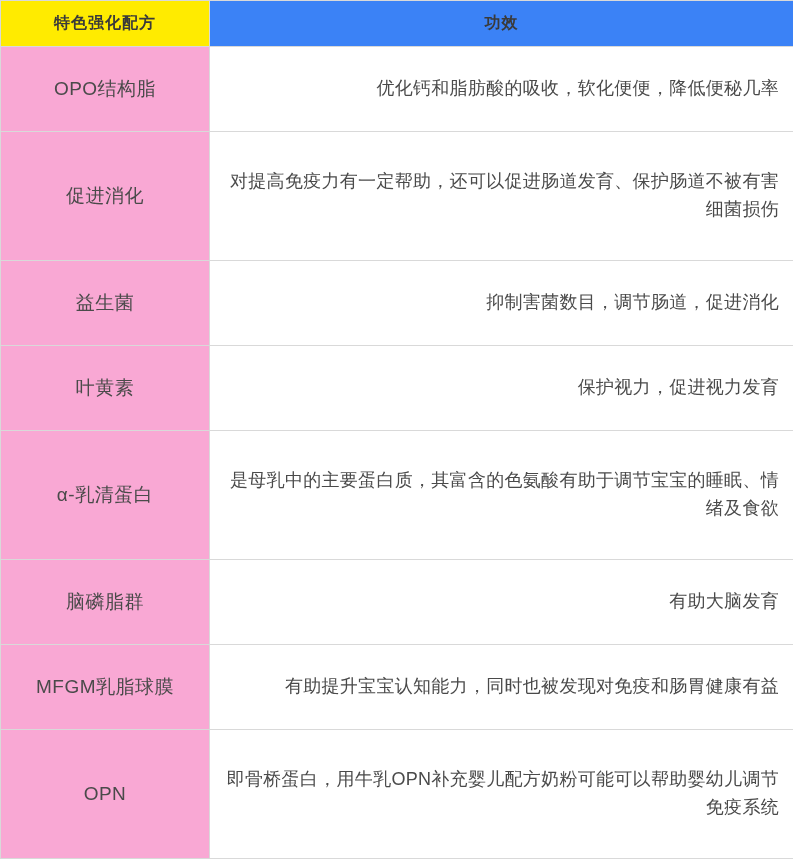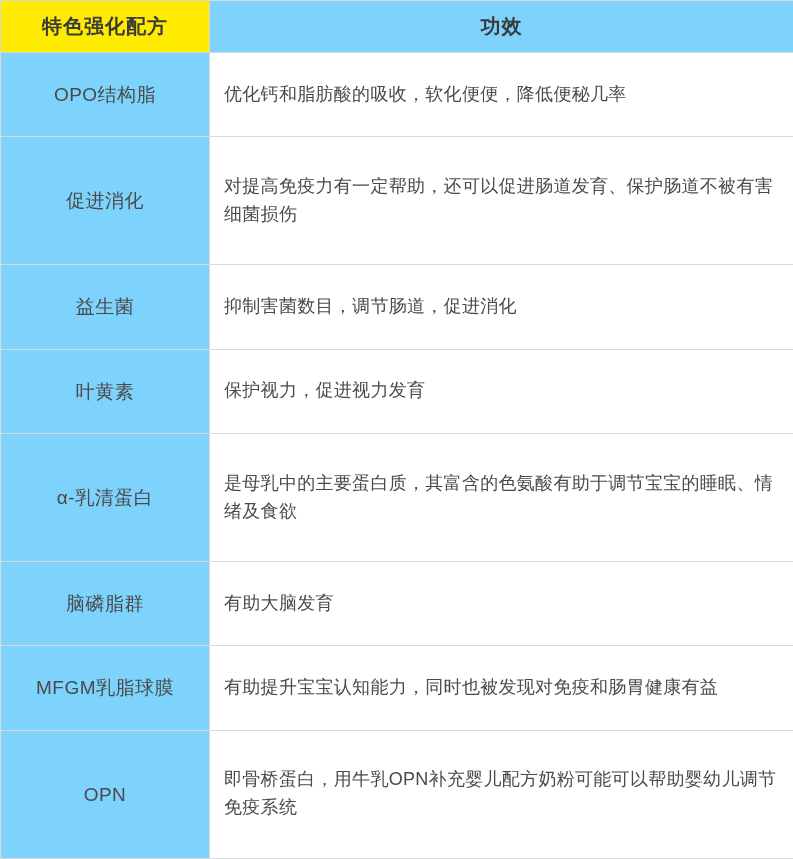--- a/index.html
+++ b/index.html
@@ -28,42 +28,42 @@
   table.nutrition-table col.col-name { width: 209px; }
   table.nutrition-table col.col-effect { width: 584px; }
 
   th, td {
     border: 1px solid #d9d9d9;
     padding: 10px 14px;
     vertical-align: middle;
     line-height: 1.55;
   }
   thead th {
-    font-size: 20px;
+    font-size: 16px;
     font-weight: bold;
     color: #3a3a3a;
     text-align: center;
     letter-spacing: 1px;
   }
   thead th.head-name {
     background: #ffeb00;
   }
   thead th.head-effect {
-    background: #7dd3fc;
+    background: #3b82f6;
   }
   tbody td.cell-name {
-    background: #7dd3fc;
+    background: #f9a8d4;
     text-align: center;
     font-size: 19px;
     color: #4a4a4a;
     letter-spacing: 0.5px;
   }
   tbody td.cell-effect {
     background: #ffffff;
-    text-align: left;
+    text-align: right;
     font-size: 18px;
     color: #4a4a4a;
     letter-spacing: 0.3px;
   }
   tbody tr td.cell-effect .effect-text {
     display: block;
     max-width: 100%;
     margin: 0 auto;
   }
 </style>

